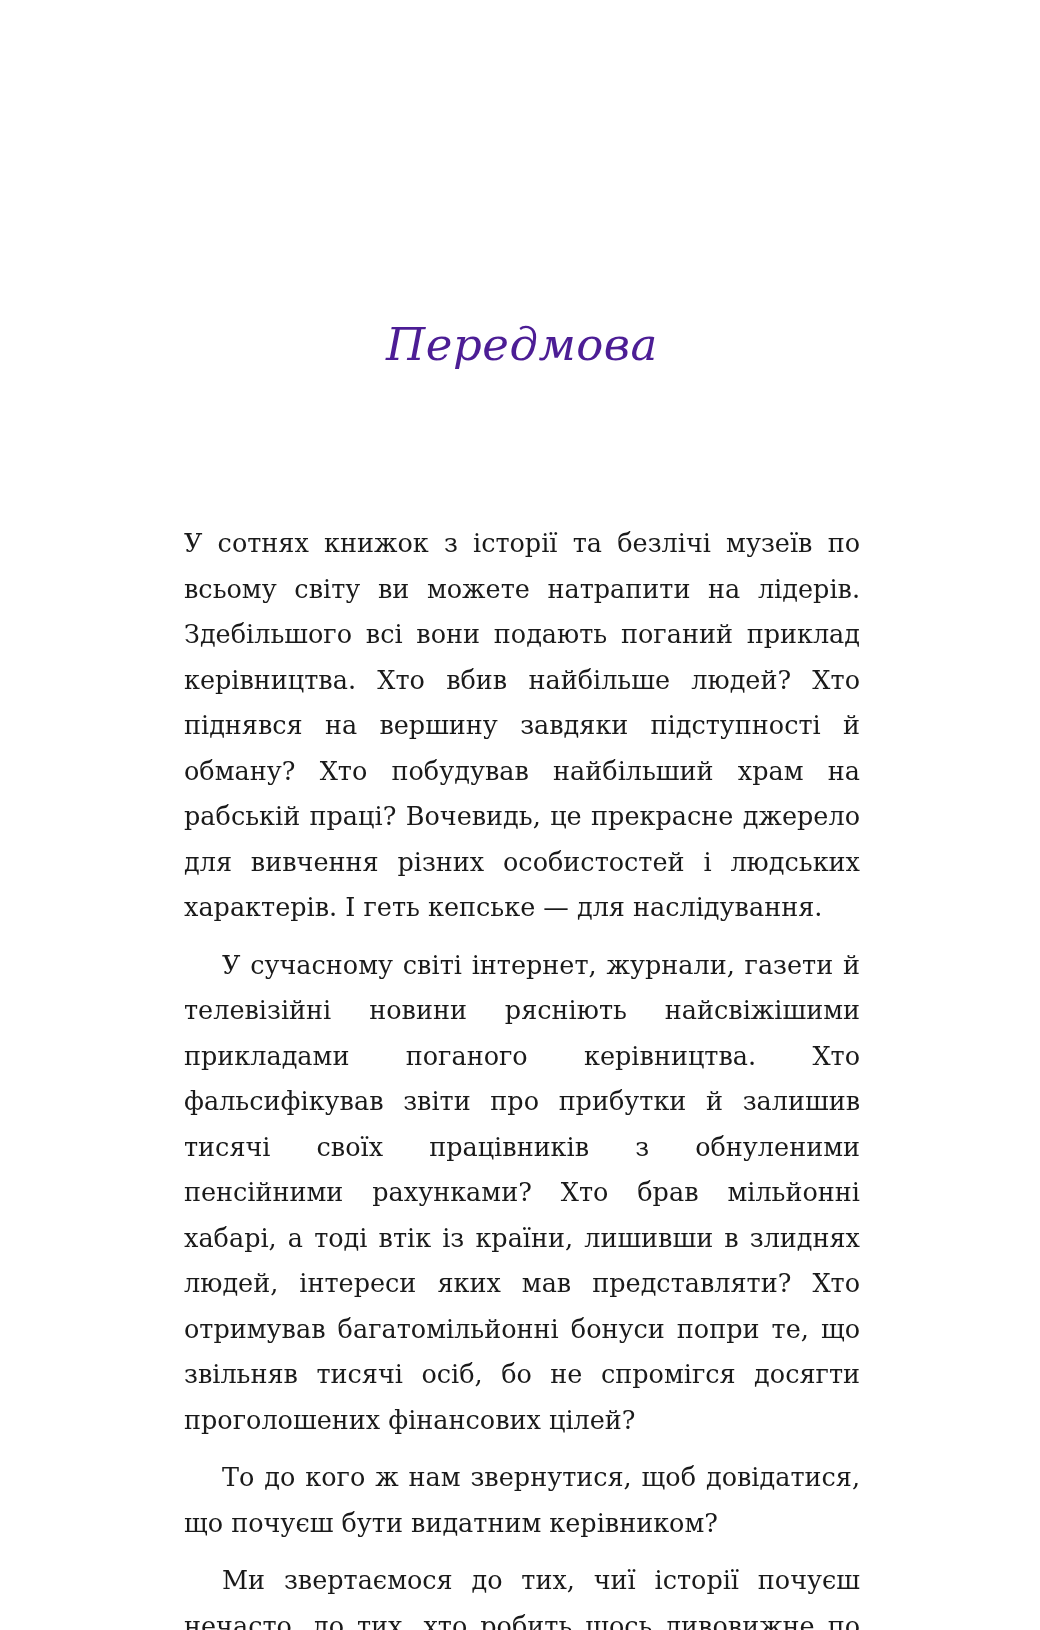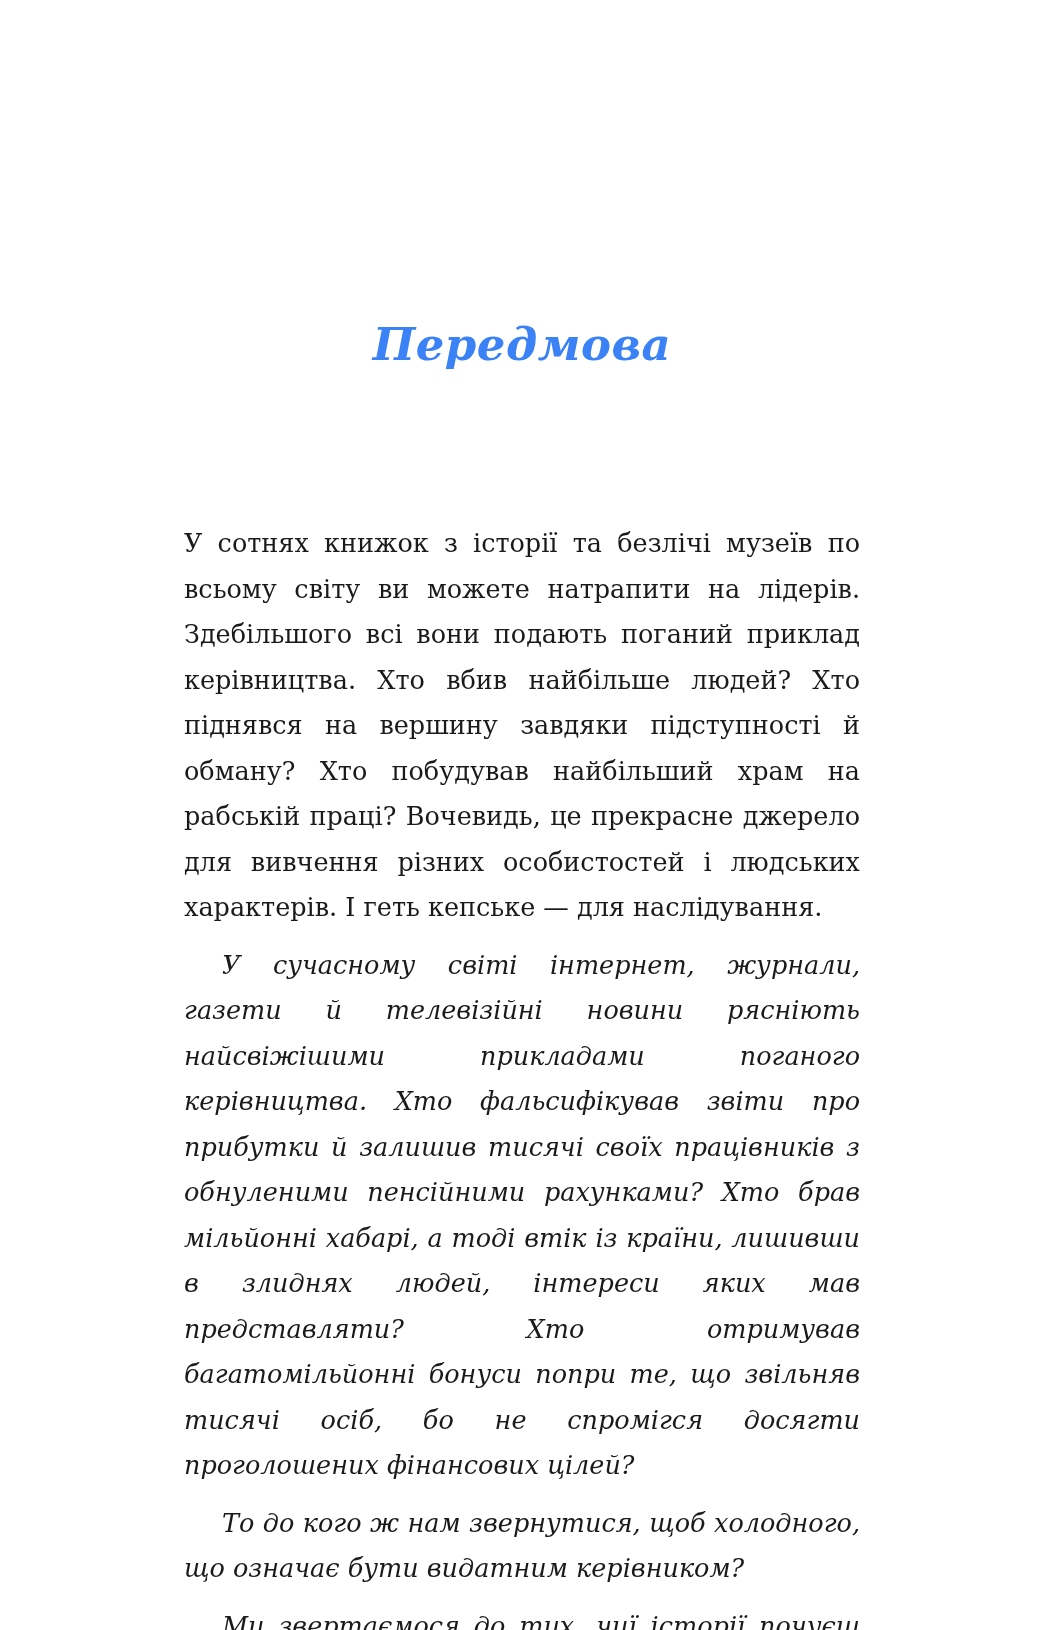--- a/index.html
+++ b/index.html
@@ -21,53 +21,52 @@
     top: 0;
     width: 700px;
     height: 100%;
   }
   .chapter-title {
     margin: 0;
     padding-top: 318px;
     text-align: center;
     font-family: "DejaVu Serif", serif;
     font-style: italic;
-    font-weight: 700;
+    font-weight: 400;
     font-size: 45px;
     letter-spacing: 0.5px;
-    color: #3b82f6;
+    color: #4c1d95;
   }
   .body-text {
     margin-top: 150px;
     font-family: "DejaVu Serif", serif;
     font-size: 25.5px;
     line-height: 45.5px;
     color: #1a1a1a;
     text-align: justify;
     text-justify: inter-word;
     hyphens: manual;
   }
   .body-text p {
     margin: 12px;
     text-indent: 0;
   }
   .body-text p.indent {
     text-indent: 38px;
-    font-style: italic;
   }
 </style>
 </head>
 <body>
 
 <div class="page">
   <div class="content">
 
     <h1 class="chapter-title">Передмова</h1>
 
     <div class="body-text">
       <p>У сотнях книжок з історії та безлічі музеїв по всьому світу ви можете натрапити на лідерів. Здебільшого всі вони подають поганий приклад керівництва. Хто вбив найбільше людей? Хто піднявся на вершину завдяки підступності й обману? Хто побудував найбільший храм на рабській праці? Вочевидь, це прекрасне джерело для вивчення різних особистостей і людських характерів. І геть кепське — для наслідування.</p>
       <p class="indent">У сучасному світі інтернет, журнали, газети й телевізійні новини рясніють найсвіжішими прикладами поганого керівництва. Хто фальсифікував звіти про прибутки й залишив тисячі своїх працівників з обнуленими пенсійними рахунками? Хто брав мільйонні хабарі, а тоді втік із країни, лишивши в злиднях людей, інтереси яких мав представляти? Хто отримував багатомільйонні бонуси попри те, що звільняв тисячі осіб, бо не спромігся досягти проголошених фінансових цілей?</p>
-      <p class="indent">То до кого ж нам звернутися, щоб холодного, що означає бути видатним керівником?</p>
+      <p class="indent">То до кого ж нам звернутися, щоб довідатися, що почуєш бути видатним керівником?</p>
       <p class="indent">Ми звертаємося до тих, чиї історії почуєш нечасто, до тих, хто робить щось дивовижне по всьому світу. Я точно знаю, що такі люди існують, бо одного холодного сніжного ранку на залізничній платформі в Чикаго</p>
     </div>
 
   </div>
 </div>
 
 </body></html>

